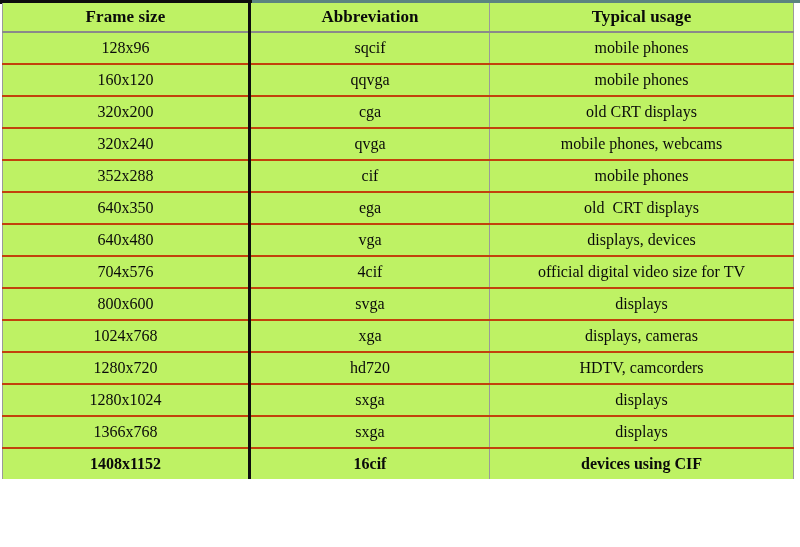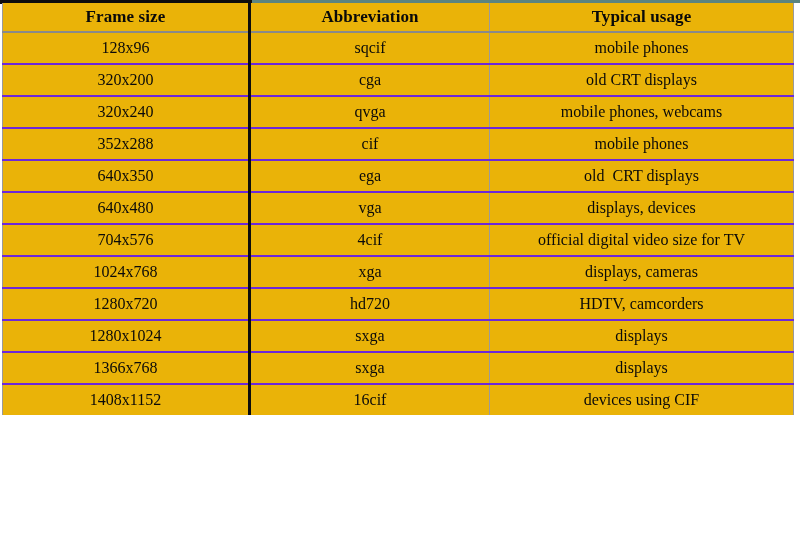--- a/index.html
+++ b/index.html
@@ -51,42 +51,43 @@
   table.frame-table col.c1 { width: 247px; }
   table.frame-table col.c2 { width: 240px; }
   table.frame-table col.c3 { width: 304px; }
 
   table.frame-table th,
   table.frame-table td {
     text-align: center;
     vertical-align: middle;
     color: #0a0a0a;
     padding: 0;
-    background: #eab308;
+    background: #bef264;
     white-space: pre;
   }
 
   
   table.frame-table thead th {
     height: 28px;
     font-size: 17px;
     font-weight: bold;
     letter-spacing: 0.1px;
     border-bottom: 2px solid #8a8a8a;
   }
 
   
   table.frame-table tbody td {
     height: 30px;
     font-size: 16px;
     font-weight: normal;
-    border-bottom: 2px solid #6d28d9;
+    border-bottom: 2px solid #c2410c;
   }
   table.frame-table tbody tr:last-child td {
     border-bottom: none;
+    font-weight: bold;
   }
 
   
   table.frame-table th.col-size,
   table.frame-table td.col-size {
     border-left: 1px solid #9a9a9a;
     border-right: 3px solid #0d0d0d;
   }
   table.frame-table th.col-abbr,
   table.frame-table td.col-abbr {
@@ -118,20 +119,25 @@
         <th class="col-usage">Typical usage</th>
       </tr>
     </thead>
     <tbody>
       <tr>
         <td class="col-size">128x96</td>
         <td class="col-abbr">sqcif</td>
         <td class="col-usage">mobile phones</td>
       </tr>
       <tr>
+        <td class="col-size">160x120</td>
+        <td class="col-abbr">qqvga</td>
+        <td class="col-usage">mobile phones</td>
+      </tr>
+      <tr>
         <td class="col-size">320x200</td>
         <td class="col-abbr">cga</td>
         <td class="col-usage">old CRT displays</td>
       </tr>
       <tr>
         <td class="col-size">320x240</td>
         <td class="col-abbr">qvga</td>
         <td class="col-usage">mobile phones, webcams</td>
       </tr>
       <tr>
@@ -146,20 +152,25 @@
       </tr>
       <tr>
         <td class="col-size">640x480</td>
         <td class="col-abbr">vga</td>
         <td class="col-usage">displays, devices</td>
       </tr>
       <tr>
         <td class="col-size">704x576</td>
         <td class="col-abbr">4cif</td>
         <td class="col-usage">official digital video size for TV</td>
+      </tr>
+      <tr>
+        <td class="col-size">800x600</td>
+        <td class="col-abbr">svga</td>
+        <td class="col-usage">displays</td>
       </tr>
       <tr>
         <td class="col-size">1024x768</td>
         <td class="col-abbr">xga</td>
         <td class="col-usage">displays, cameras</td>
       </tr>
       <tr>
         <td class="col-size">1280x720</td>
         <td class="col-abbr">hd720</td>
         <td class="col-usage">HDTV, camcorders</td>

